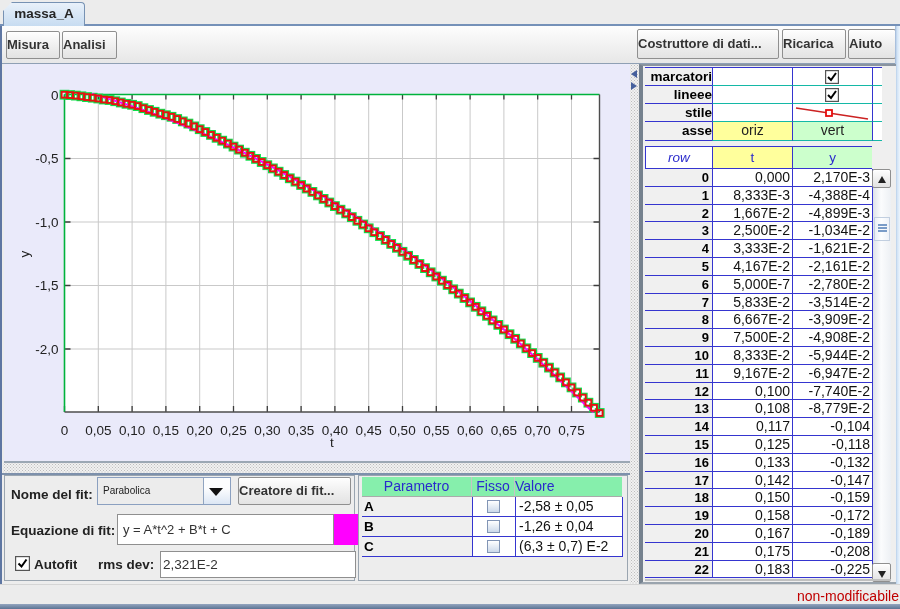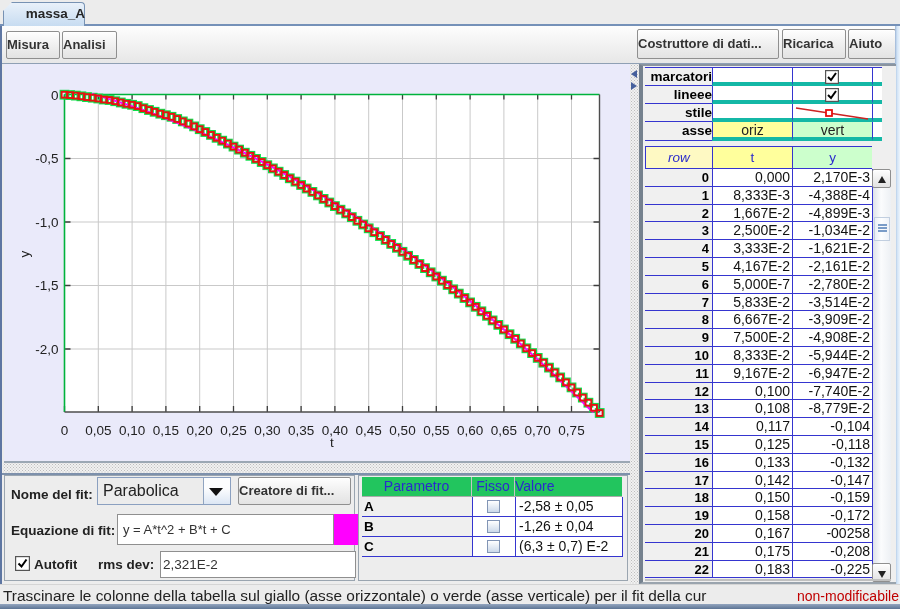--- a/index.html
+++ b/index.html
@@ -10,32 +10,32 @@
   background-size:3px 3px;background-position:0 0,1.5px 1.5px}
 .drow {position:absolute;left:645px;width:227px}
 .dc {position:absolute;top:0;height:100%;border-bottom:1px solid #3535cf;font-size:14px;color:#111;
   text-align:right;line-height:17px;padding-right:2px}
 .c1 {left:0;width:67px;background:#f0f0f0;color:#000;font-size:13px;padding-right:3px}
 .c2 {left:67px;width:80px;background:#fff;border-left:1px solid #3535cf}
 .c3 {left:147px;width:80px;background:#fff;border-left:1px solid #3535cf}
 .ptr {position:absolute;left:645px;width:237px;height:18.25px}
 .ptl {position:absolute;left:0;top:0;width:67px;height:100%;background:#f0f0f0;font-weight:bold;font-size:13.5px;
   color:#000;text-align:right;line-height:17px;border-bottom:1px solid #3535cf}
-.ptc {position:absolute;top:0;height:100%;border-bottom:4px solid #14b8a6;border-left:1px solid #3535cf;background:#fff}
+.ptc {position:absolute;top:0;height:100%;border-bottom:1px solid #14b8a6;border-left:1px solid #3535cf;background:#fff}
 </style></head>
 <body>
 
 <div class="abs" style="left:0;top:0;width:900px;height:609px;background:#ececec"></div>
 
 <div class="abs" style="left:0;top:0;width:900px;height:26px;background:#ececec"></div>
 <div class="abs" style="left:0;top:24px;width:900px;height:2px;background:#7591b8"></div>
 <div class="abs" style="left:3px;top:2px;width:82px;height:24px;background:linear-gradient(#e9f1fa,#c7dcf1);
   border:1.5px solid #7792b3;border-bottom:none;border-radius:4px 4px 0 0;
   clip-path:polygon(0 9px,9px 0,100% 0,100% 100%,0 100%)"></div>
-<div class="abs" style="left:3px;top:2px;width:82px;height:22px;text-align:right;line-height:24px;
+<div class="abs" style="left:3px;top:2px;width:82px;height:22px;text-align:center;line-height:24px;
   font-weight:bold;font-size:13.5px;color:#262626">massa_A</div>
 
 <div class="abs" style="left:0;top:26px;width:900px;height:38px;background:linear-gradient(#fdfdfd,#e7e7e7);border-bottom:1.5px solid #8fa0b4"></div>
 <div class="btn" style="left:6px;top:31px;width:54px;height:28px;line-height:26px">Misura</div>
 <div class="btn" style="left:62px;top:31px;width:55px;height:28px;line-height:26px">Analisi</div>
 <div class="btn" style="left:637px;top:29px;width:142px;height:30px;line-height:28px">Costruttore di dati...</div>
 <div class="btn" style="left:782px;top:29px;width:64px;height:30px;line-height:28px">Ricarica</div>
 <div class="btn" style="left:848px;top:29px;width:48px;height:30px;line-height:28px">Aiuto</div>
 
 <div class="abs" style="left:0;top:26px;width:2px;height:583px;background:#5e76a2"></div>
@@ -309,21 +309,21 @@
     </svg>
 </div>
 <div class="ptr" style="top:122.25px;height:18.5px">
     <div class="ptl">asse</div>
  <div class="ptc" style="left:67px;width:80px;background:#ffff9c;text-align:center;font-size:14px;line-height:17px;color:#222">oriz</div>
  <div class="ptc" style="left:147px;width:80px;background:#ccffcc;text-align:center;font-size:14px;line-height:17px;color:#222">vert</div>
  <div class="ptc" style="left:227px;width:10px"></div>
 </div>
 
 <div class="abs" style="left:645px;top:145.5px;width:227px;height:23px;border:1px solid #3535cf">
- <div class="abs" style="left:0;top:0;width:66px;height:21px;background:#fef9c3;text-align:center;line-height:21px;
+ <div class="abs" style="left:0;top:0;width:66px;height:21px;background:#ffffff;text-align:center;line-height:21px;
    font-style:italic;font-size:13.5px;color:#2a2acc">row</div>
  <div class="abs" style="left:66px;top:0;width:80px;height:21px;background:#ffff9c;border-left:1px solid #3535cf;
    text-align:center;line-height:21px;font-size:13.5px;color:#2a2acc">t</div>
  <div class="abs" style="left:146px;top:0;width:80px;height:21px;background:#ccffcc;border-left:1px solid #3535cf;
    text-align:center;line-height:21px;font-size:13.5px;color:#2a2acc">y</div>
 </div>
 <div class="drow" style="top:169.00px;height:17.80px">
     <div class="dc c1"><b>0</b></div>
     <div class="dc c2">0,000</div>
     <div class="dc c3">2,170E-3</div>
@@ -419,21 +419,21 @@
     <div class="dc c3">-0,159</div>
   </div>
 <div class="drow" style="top:507.20px;height:17.80px">
     <div class="dc c1"><b>19</b></div>
     <div class="dc c2">0,158</div>
     <div class="dc c3">-0,172</div>
   </div>
 <div class="drow" style="top:525.00px;height:17.80px">
     <div class="dc c1"><b>20</b></div>
     <div class="dc c2">0,167</div>
-    <div class="dc c3">-00258</div>
+    <div class="dc c3">-0,189</div>
   </div>
 <div class="drow" style="top:542.80px;height:17.80px">
     <div class="dc c1"><b>21</b></div>
     <div class="dc c2">0,175</div>
     <div class="dc c3">-0,208</div>
   </div>
 <div class="drow" style="top:560.60px;height:17.80px">
     <div class="dc c1"><b>22</b></div>
     <div class="dc c2">0,183</div>
     <div class="dc c3">-0,225</div>
@@ -451,40 +451,40 @@
 
 <div class="abs" style="left:4px;top:460.5px;width:626px;height:2px;background:#9ba7b4"></div>
 
 <div class="abs dot" style="left:3px;top:462.5px;width:627px;height:10px"></div>
 
 <div class="abs" style="left:2px;top:472.5px;width:628px;height:112px;background:#ededed;border-top:2px solid #7d90ab"></div>
 
 <div class="abs" style="left:4px;top:475px;width:351px;height:106px;border:1px solid #9aa5b0;background:#ededed"></div>
 <div class="abs cell" style="left:11px;top:487px;font-weight:bold;color:#222">Nome del fit:</div>
 <div class="abs" style="left:97px;top:477px;width:134px;height:28px;border:1px solid #8ba0c0;background:#ececec">
-  <div class="abs" style="left:0;top:0;width:105px;height:26px;font-size:16px;color:#222;line-height:26px;padding-left:5px">Parabolica</div>
+  <div class="abs" style="left:0;top:0;width:105px;height:26px;font-size:10px;color:#222;line-height:26px;padding-left:5px">Parabolica</div>
   <div class="abs" style="left:105px;top:0;width:27px;height:26px;background:linear-gradient(#fcfdfe 40%,#dce6f4);border-left:1px solid #90a4c0"></div>
   <div class="abs" style="left:111px;top:10px;width:0;height:0;border-top:8px solid #111;border-left:7px solid rgba(0,0,0,0);border-right:7px solid rgba(0,0,0,0)"></div>
 </div>
 <div class="btn" style="left:238px;top:477px;width:113px;height:28px;line-height:26px">Creatore di fit...</div>
 <div class="abs cell" style="left:11px;top:523px;font-weight:bold;color:#222">Equazione di fit:</div>
 <div class="abs" style="left:117px;top:514px;width:217px;height:31px;border:1px solid #8f8f8f;background:#fff;
   font-size:13px;color:#333;line-height:29px;padding-left:5px">y = A*t^2 + B*t + C</div>
 <div class="abs" style="left:334px;top:514px;width:28px;height:31px;background:#ff00ff"></div>
 <svg class="abs" style="left:15px;top:556px" width="15" height="15">
     <rect x="0.5" y="0.5" width="14" height="14" fill="#fff" stroke="#555" stroke-width="1.4"></rect>
     <path d="M3.5 7.5 L6.5 10.5 L11.5 3.5" stroke="#000" stroke-width="2" fill="none"></path>
   </svg>
 <div class="abs cell" style="left:34px;top:557px;font-weight:bold;color:#222">Autofit</div>
 <div class="abs cell" style="left:98px;top:557px;font-weight:bold;color:#222">rms dev:</div>
 <div class="abs" style="left:160px;top:551px;width:196px;height:27px;border:1px solid #8f8f8f;background:#fff;
   font-size:13.5px;color:#333;line-height:25px;padding-left:2px">2,321E-2</div>
 
 <div class="abs" style="left:358px;top:475px;width:270px;height:106px;border:1px solid #9aa5b0;background:#ededed"></div>
-<div class="abs" style="left:362px;top:477px;width:260px;height:19.5px;background:#22c55e;border-bottom:1px solid #aaa">
+<div class="abs" style="left:362px;top:477px;width:260px;height:19.5px;background:#86efac;border-bottom:1px solid #aaa">
  <div class="abs" style="left:0;top:0;width:110px;height:100%;text-align:center;font-size:14px;color:#2a2acc;line-height:19px;border-right:1px solid #c5c5c5">Parametro</div>
  <div class="abs" style="left:110px;top:0;width:43px;height:100%;text-align:center;font-size:14px;color:#2a2acc;line-height:19px;border-right:1px solid #c5c5c5">Fisso</div>
  <div class="abs" style="left:153px;top:0;width:107px;height:100%;font-size:14px;color:#2a2acc;line-height:19px">Valore</div>
 </div>
 <div class="abs" style="left:362px;top:497px;width:260px;height:20px;border-bottom:1px solid #3535cf">
  <div class="abs" style="left:0;top:0;width:110px;height:100%;background:#efefef;font-weight:bold;font-size:13.5px;color:#000;line-height:19px;padding-left:2px">A</div>
  <div class="abs" style="left:110px;top:0;width:43px;height:100%;background:#fff;border-left:1px solid #3535cf"></div>
  <div class="abs" style="left:153px;top:0;width:107px;height:100%;background:#fff;border-left:1px solid #3535cf;font-size:14px;color:#111;line-height:19px;padding-left:3px">-2,58 ± 0,05</div>
  <div class="abs" style="left:125px;top:3px;width:13px;height:13px;border:1px solid #8295b5;background:linear-gradient(#ffffff,#ccd9ea)"></div>
 </div>
@@ -497,15 +497,14 @@
 <div class="abs" style="left:362px;top:537px;width:260px;height:20px;border-bottom:1px solid #3535cf">
  <div class="abs" style="left:0;top:0;width:110px;height:100%;background:#efefef;font-weight:bold;font-size:13.5px;color:#000;line-height:19px;padding-left:2px">C</div>
  <div class="abs" style="left:110px;top:0;width:43px;height:100%;background:#fff;border-left:1px solid #3535cf"></div>
  <div class="abs" style="left:153px;top:0;width:107px;height:100%;background:#fff;border-left:1px solid #3535cf;font-size:14px;color:#111;line-height:19px;padding-left:3px">(6,3 ± 0,7) E-2</div>
  <div class="abs" style="left:125px;top:3px;width:13px;height:13px;border:1px solid #8295b5;background:linear-gradient(#ffffff,#ccd9ea)"></div>
 </div>
 
 <div class="abs" style="left:621.5px;top:497px;width:1.5px;height:60px;background:#3535cf"></div>
 
 <div class="abs" style="left:0;top:584px;width:900px;height:20px;background:#ececec;border-top:1px solid #d5d5d5">
- <div class="abs" style="left:3px;top:1.5px;font-size:15.4px;color:#222;white-space:nowrap">Trascinare le colonne della tabella sul giallo (asse orizzontale) o verde (asse verticale) per il fit della cur</div>
  <div class="abs" style="left:797px;top:3px;font-size:14px;color:#c00000;white-space:nowrap">non-modificabile</div>
 </div>
 
 </body></html>

